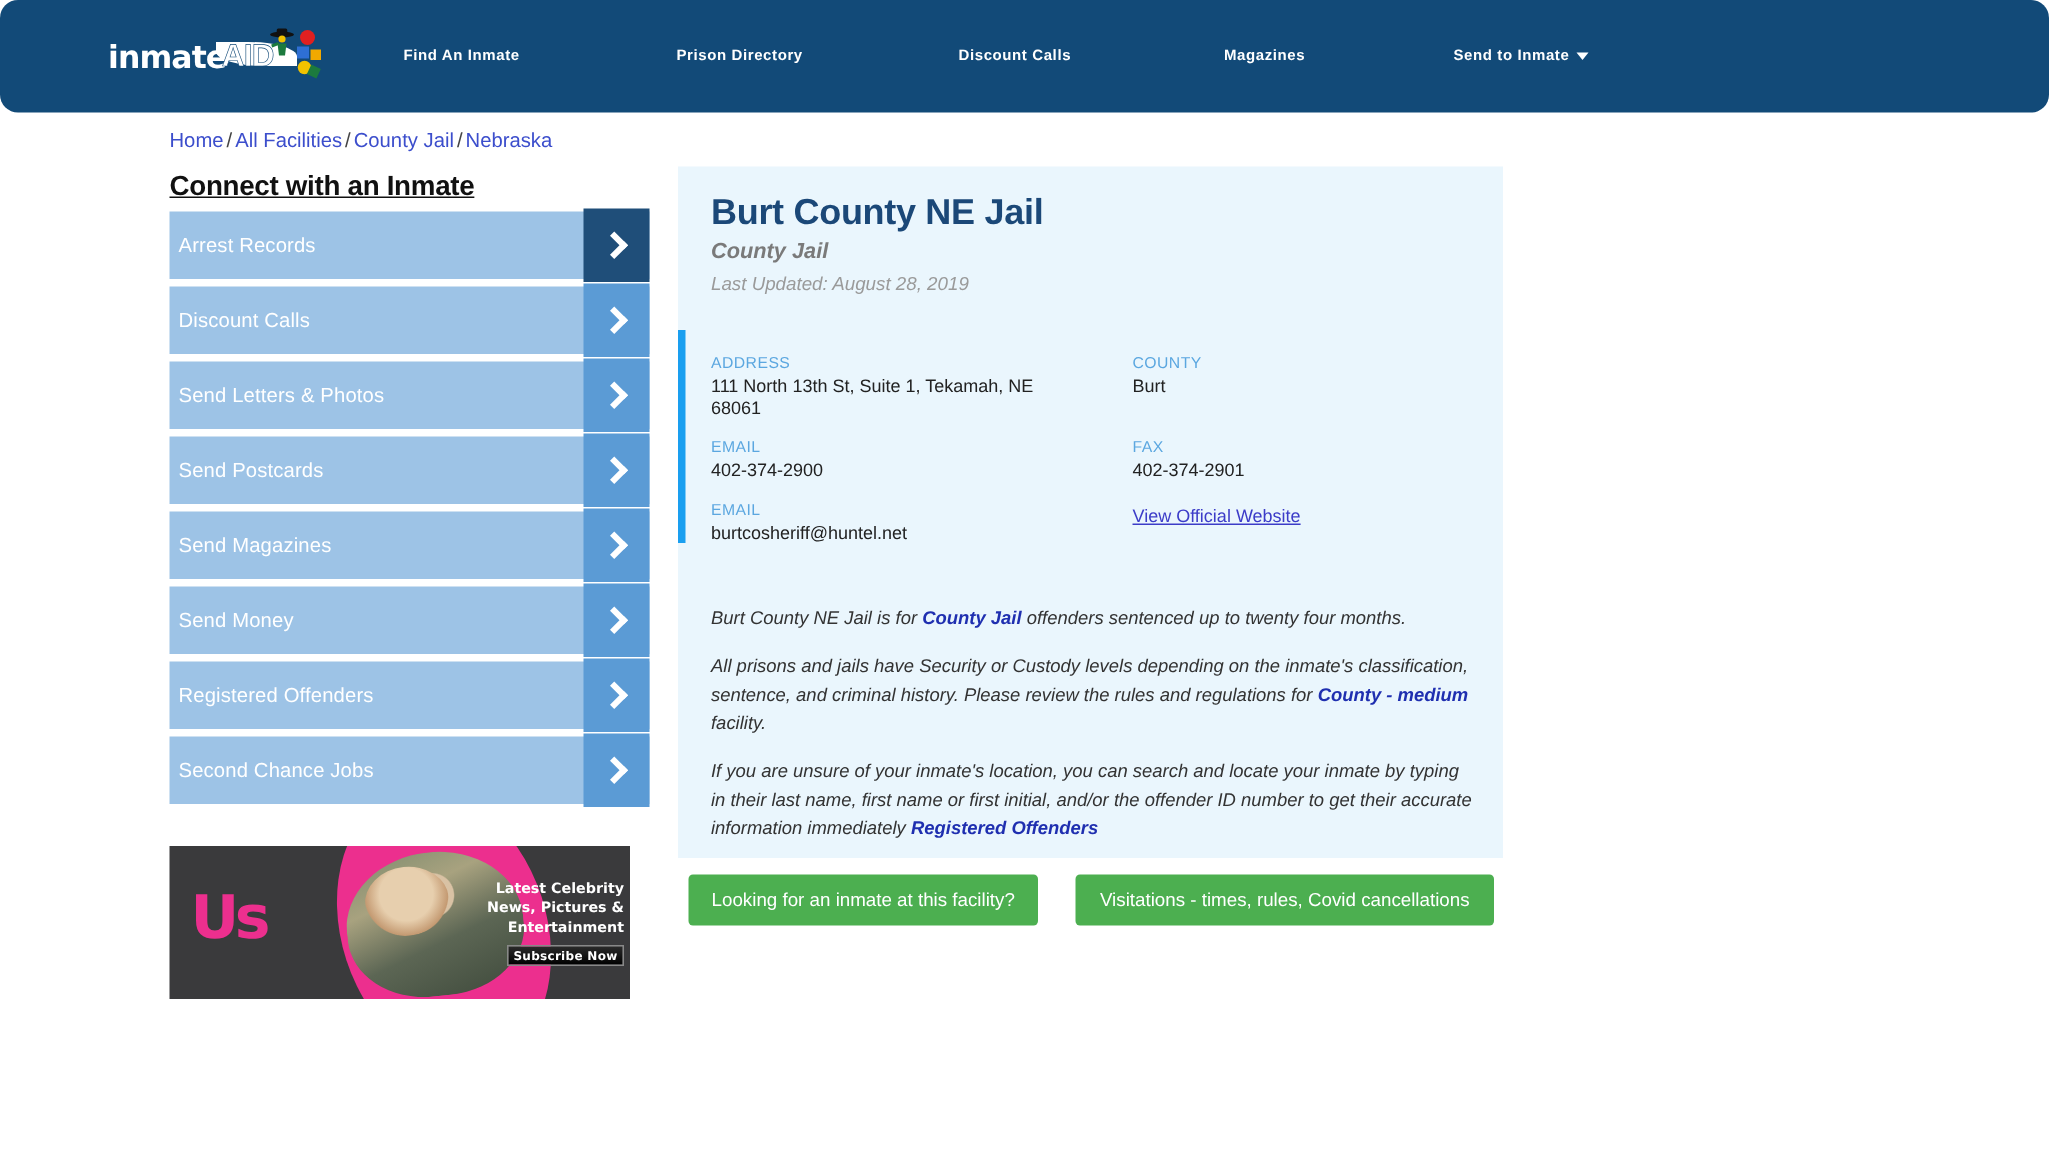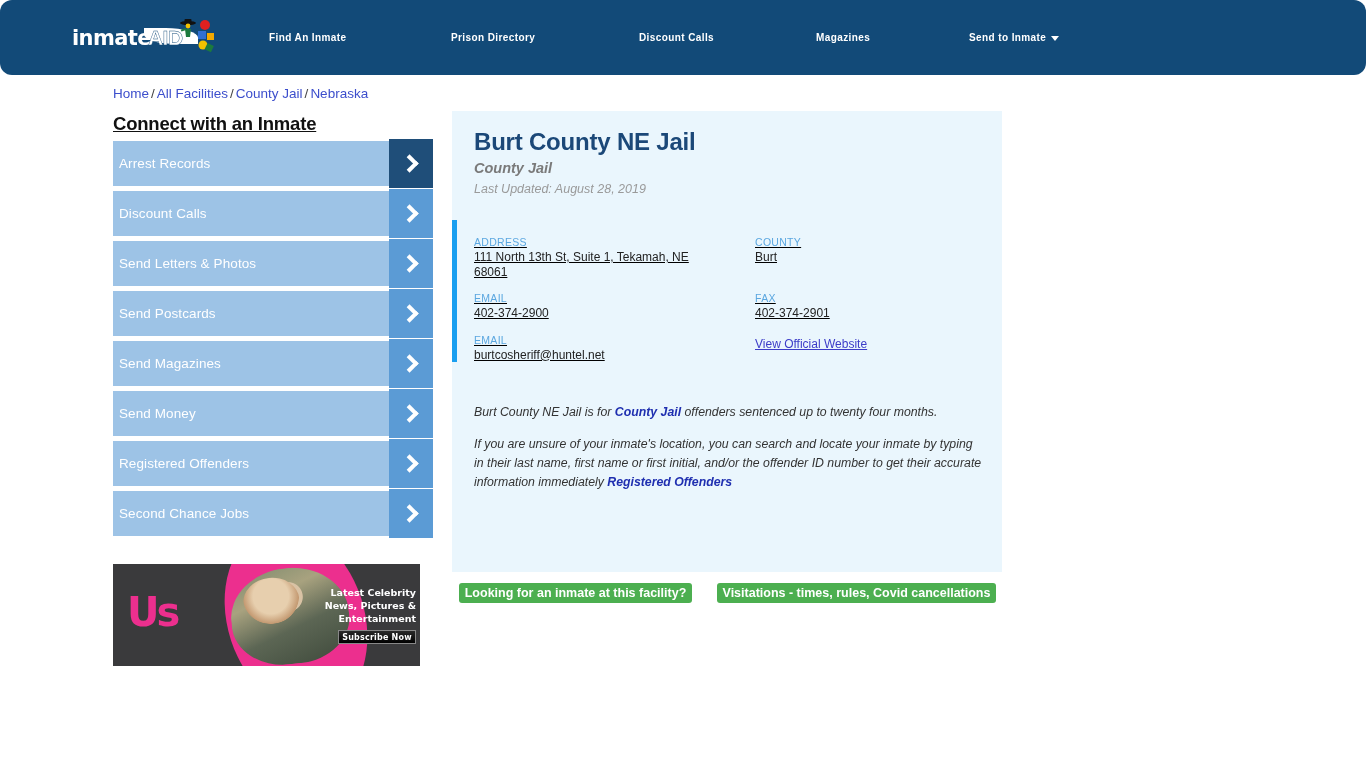--- a/index.html
+++ b/index.html
@@ -196,21 +196,21 @@
     font-size: 12.5px; font-style: italic; color: #9a9a9a;
   }
 
   .accent {
     position: absolute; left: 0px; top: 109px;
     width: 5px; height: 142px;
     background: #1a9ff0;
   }
 
   .details { position: absolute; left: 22px; top: 125px; width: 508px; }
-  .dcol { position: absolute; text-decoration: underline; }
+  .dcol { position: absolute; }
   .dcol.left { left: 0px; width: 230px; }
   .dcol.right { left: 281px; width: 230px; }
   .dlabel {
     font-size: 10.5px; color: #5ba7e0; letter-spacing: 0.3px;
     margin-bottom: 2px;
   }
   .dval {
     font-size: 12px; color: #222; line-height: 14.5px;
     margin-bottom: 13px;
   }
@@ -220,23 +220,23 @@
     position: absolute; left: 22px; top: 292px; width: 510px;
     font-size: 12.3px; font-style: italic; color: #333;
     line-height: 19px;
   }
   .body-copy p { margin: 0 0 13px 0; }
   .body-copy .lnk { color: #1f2fb0; font-weight: bold; font-style: italic; }
 
   
   .gbtn {
     position: absolute; top: 583px;
-    height: 20px; background: #4caf50;
+    height: 34px; background: #4caf50;
     border-radius: 3px; color: #ffffff;
-    font-size: 12.5px; font-weight: bold;
+    font-size: 12.5px; font-weight: normal;
     display: flex; align-items: center; justify-content: center;
     cursor: pointer;
   }
   .gbtn.b1 { left: 459px; width: 233px; }
   .gbtn.b2 { left: 717px; width: 279px; }
 </style>
 </head>
 <body>
 
 <div class="topnav">
@@ -364,18 +364,19 @@
       <div class="dlabel">COUNTY</div>
       <div class="dval" style="margin-bottom:27px">Burt</div>
       <div class="dlabel">FAX</div>
       <div class="dval" style="margin-bottom:17px">402-374-2901</div>
       <div class="dval"><a href="#">View Official Website</a></div>
     </div>
   </div>
 
   <div class="body-copy">
     <p><span>Burt County NE Jail is for </span><span class="lnk">County Jail</span><span> offenders sentenced up to twenty four months.</span></p>
+    <p><span>All prisons and jails have Security or Custody levels depending on the inmate's classification, sentence, and criminal history. Please review the rules and regulations for </span><span class="lnk">County - medium</span><span> facility.</span></p>
     <p><span>If you are unsure of your inmate's location, you can search and locate your inmate by typing in their last name, first name or first initial, and/or the offender ID number to get their accurate information immediately </span><span class="lnk">Registered Offenders</span></p>
   </div>
 </div>
 
 <div class="gbtn b1">Looking for an inmate at this facility?</div>
 <div class="gbtn b2">Visitations - times, rules, Covid cancellations</div>
 
 </body></html>

